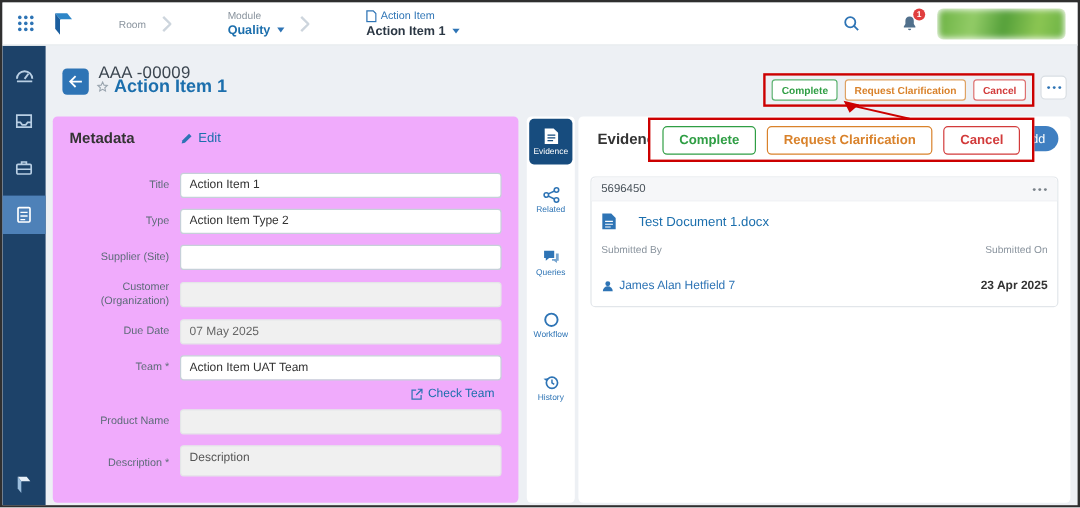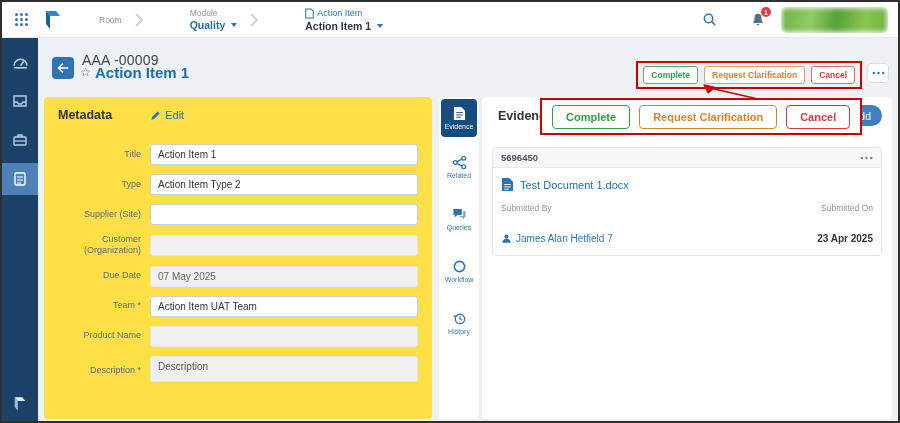--- a/index.html
+++ b/index.html
@@ -39,21 +39,21 @@
 .title-row{position:absolute;left:78px;top:62px;display:flex;align-items:center;gap:4px;z-index:3}
 .page-title{font-size:15px;font-weight:bold;color:#1c6fad}
 .top-actions{position:absolute;top:59px;right:36px;display:flex;gap:6px;align-items:center;border:2px solid #c00;padding:3px 5px;z-index:6}
 .btn-sm{background:#fff;border-radius:3px;font-size:8.5px;font-weight:bold;padding:3px 7px;white-space:nowrap;cursor:pointer}
 .btn-green{color:#2f9e44;border:1px solid #5cb270}
 .btn-orange{color:#d9822b;border:1px solid #dfa263}
 .btn-red{color:#d23b3b;border:1px solid #dd7070}
 .more-btn{position:absolute;top:61px;right:9px;width:22px;height:20px;background:#fff;border:1px solid #d9dee3;border-radius:4px;display:flex;align-items:center;justify-content:center;z-index:3;cursor:pointer}
 
 
-.metadata-panel{position:absolute;left:42px;top:95px;width:388px;height:322px;background:#fde047;border-radius:4px;padding:11px 14px;z-index:1}
+.metadata-panel{position:absolute;left:42px;top:95px;width:388px;height:322px;background:#f0abfc;border-radius:4px;padding:11px 14px;z-index:1}
 .panel-head{display:flex;align-items:center;gap:38px}
 .panel-title{font-size:12.5px;font-weight:bold;color:#333}
 .edit-link{display:flex;align-items:center;gap:4px;font-size:11px;color:#1c6fad;cursor:pointer}
 .form{margin-top:22px;display:flex;flex-direction:column;gap:9px}
 .frow{display:flex;align-items:center}
 .frow.top{align-items:center}
 .frow.top .flabel{padding-top:4px}
 .flabel{width:92px;text-align:right;padding-right:9px;font-size:9px;color:#5d6b78;line-height:1.25}
 .finput{flex:1;height:21px;border:1px solid #c6d0d9;border-radius:3px;background:#fff;font-size:10px;color:#333;padding:0 7px;font-family:inherit;outline:none}
 .finput.disabled{background:#f0f0f0;border-color:#e4e6e8;color:#666}
@@ -66,24 +66,24 @@
 .tab{width:36px;min-height:34px;display:flex;flex-direction:column;align-items:center;justify-content:center;gap:2px;color:#2e74b5;margin-bottom:18px;cursor:pointer}
 .tab.active{background:#174c7e;color:#fff;border-radius:4px;height:38px;margin-bottom:13px}
 .tab-label{font-size:7px}
 
 
 .evidence-panel{position:absolute;left:480px;top:95px;width:410px;height:322px;background:#fff;border-radius:4px;z-index:1}
 .evidence-title{position:absolute;left:16px;top:12px;font-size:12.5px;font-weight:bold;color:#333}
 .add-btn{position:absolute;right:10px;top:8px;display:flex;align-items:center;gap:5px;background:#3f7fc1;color:#fff;font-size:10.5px;border-radius:12px;padding:4px 11px;cursor:pointer}
 .evi-card{position:absolute;left:10px;right:10px;top:50px;border:1px solid #e2e6ea;border-radius:4px;background:#fff}
 .card-head{display:flex;justify-content:space-between;align-items:center;background:#f6f7f9;border-bottom:1px solid #e9ecef;padding:4px 8px;border-radius:4px 4px 0 0}
-.card-id{font-size:9.5px;font-weight:bold;color:#49525a}
+.card-id{font-size:9.5px;font-weight:normal;color:#49525a}
 .card-more{display:flex;cursor:pointer}
 .card-body{padding:9px 8px 11px}
-.file-row{display:flex;align-items:center;gap:6px}
+.file-row{display:flex;align-items:center;gap:18px}
 .file-name{font-size:11px;color:#1c6fad;cursor:pointer}
 .meta-row{display:flex;justify-content:space-between;margin-top:11px}
 .meta-label{font-size:8.5px;color:#8a949e;margin-bottom:20px}
 .by-row{display:flex;align-items:center;gap:4px}
 .by-name{font-size:10px;color:#2e74b5;cursor:pointer}
 .meta-col.right{text-align:right}
 .on-value{font-size:10px;color:#333;font-weight:bold}
 
 
 .callout{position:absolute;left:538px;top:96px;height:37px;display:flex;align-items:center;gap:9px;border:2px solid #c00;background:#fff;padding:0 10px;z-index:7}
@@ -264,20 +264,29 @@
         <span class="flabel">Customer (Organization)</span>
         <input class="finput disabled" readonly="" value="" style="">
       </div>
       <div class="frow">
         <span class="flabel">Due Date</span>
         <input class="finput disabled" readonly="" value="07 May 2025" style="">
       </div>
       <div class="frow">
         <span class="flabel">Team *</span>
         <input class="finput" readonly="" value="Action Item UAT Team" style="">
+      </div>
+      <div class="check-team-row">
+        <span class="check-team">
+          <svg width="11" height="11" viewBox="0 0 16 16">
+              <path fill="none" stroke="#2e74b5" stroke-width="1.5" d="M7 3H2v11h11V9"></path>
+              <path fill="none" stroke="#2e74b5" stroke-width="1.5" d="M9 2h5v5M14 2L7 9"></path>
+            </svg>
+          <span>Check Team</span>
+        </span>
       </div>
       <div class="frow">
         <span class="flabel">Product Name</span>
         <input class="finput disabled" readonly="" value="" style="">
       </div>
       <div class="frow top">
         <span class="flabel">Description *</span>
         <div class="desc-box">Description</div>
       </div>
     </div>

